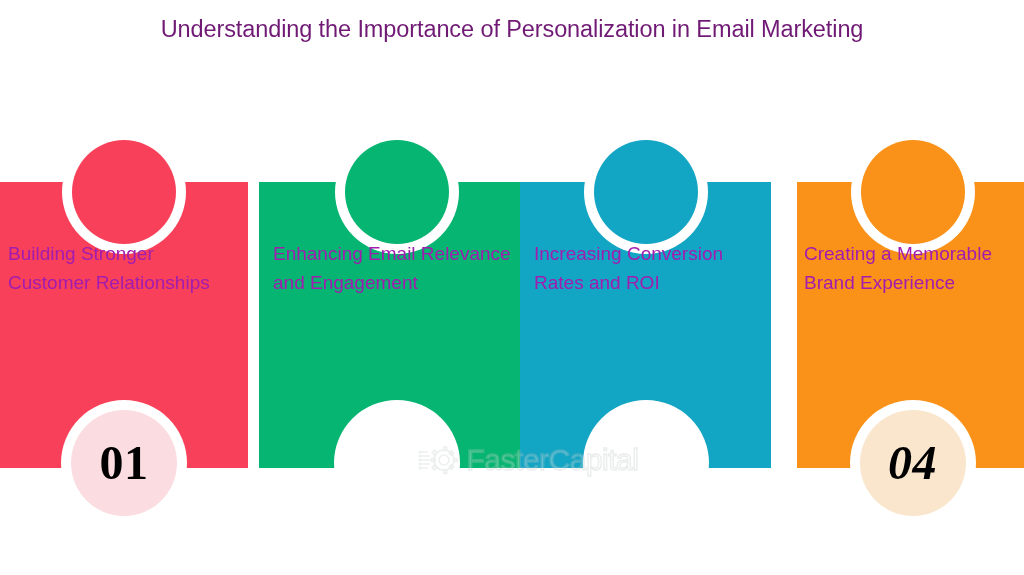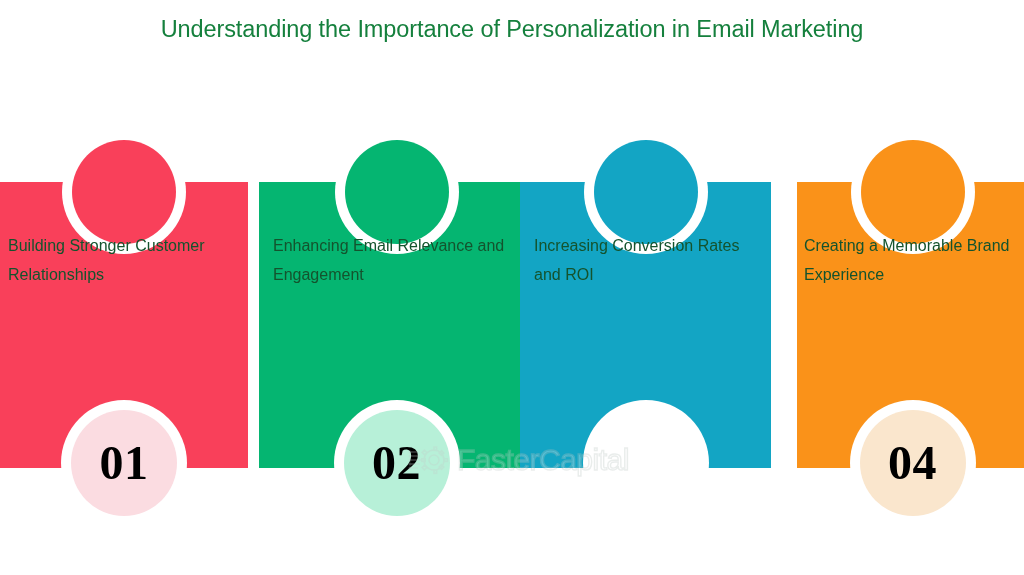--- a/index.html
+++ b/index.html
@@ -39,20 +39,21 @@
     left: 408px;
     top: 437px;
     width: 240px;
     height: 46px;
     display: flex;
     align-items: center;
     gap: 7px;
     opacity: 0.30;
     pointer-events: none;
     z-index: 6;
+    justify-content: center;
   }
   #watermark .wm-text {
     font-size: 30px;
     font-weight: 400;
     color: #ffffff;
     -webkit-text-stroke: 1.4px #b9c4c0;
     letter-spacing: -0.5px;
     line-height: 1;
   }
   #watermark svg { flex: 0 0 auto; }
@@ -125,83 +126,80 @@
     color: #000000;
     line-height: 1;
     letter-spacing: 0.5px;
   }
 
   
   .panel-text {
     position: absolute;
     left: 14px;
     right: 10px;
-    top: 49px;
+    top: 57px;
     z-index: 3;
-    font-size: 16px;
+    font-size: 19px;
     line-height: 29px;
-    color: #14532d;
+    color: #a21caf;
     font-weight: 400;
     text-align: left;
     white-space: pre-line;
   }
 
   
   #col-1 { left: 0px;   width: 248px; }
   #col-2 { left: 259px; width: 275px; text-decoration: underline; }
   #col-3 { left: 520px; width: 251px; padding-left: 13px; }
   #col-4 { left: 781px; width: 231px; margin-left: 16px; }
 
   #col-1 .panel-text { left: 8px; }
   #col-4 .panel-text { left: 7px; right: 4px; }
 </style>
 </head>
 <body>
 
 <div id="infographic" style="background: rgb(255, 255, 255);">
 
-  <h1 id="page-title" style="color: #15803d;">Understanding the Importance of Personalization in Email Marketing</h1>
+  <h1 id="page-title" style="color: #701a75;">Understanding the Importance of Personalization in Email Marketing</h1>
 
   <div class="column" id="col-1">
     <div class="panel" style="background: rgb(249, 64, 90);"></div>
     <div class="top-ring" style="background: rgb(255, 255, 255);"></div>
     <div class="top-dot" style="background: rgb(249, 64, 90);"></div>
     <div class="panel-text">Building Stronger Customer Relationships</div>
     <div class="badge-ring" style="background: rgb(255, 255, 255);"></div>
     <div class="badge-disc" style="background: rgb(251, 220, 225);">
       <span class="badge-num">01</span>
     </div>
   </div>
 
   <div class="column" id="col-2">
     <div class="panel" style="background: rgb(5, 181, 113);"></div>
     <div class="top-ring" style="background: rgb(255, 255, 255);"></div>
     <div class="top-dot" style="background: rgb(5, 181, 113);"></div>
     <div class="panel-text">Enhancing Email Relevance and Engagement</div>
     <div class="badge-ring" style="background: rgb(255, 255, 255);"></div>
-    <div class="badge-disc" style="background: rgb(183, 240, 216);">
-      <span class="badge-num">02</span>
-    </div>
   </div>
 
   <div class="column" id="col-3">
     <div class="panel" style="background: rgb(19, 165, 196);"></div>
     <div class="top-ring" style="background: rgb(255, 255, 255);"></div>
     <div class="top-dot" style="background: rgb(19, 165, 196);"></div>
     <div class="panel-text">Increasing Conversion Rates and ROI</div>
     <div class="badge-ring" style="background: rgb(255, 255, 255);"></div>
   </div>
 
   <div class="column" id="col-4">
     <div class="panel" style="background: rgb(250, 146, 25);"></div>
     <div class="top-ring" style="background: rgb(255, 255, 255);"></div>
     <div class="top-dot" style="background: rgb(250, 146, 25);"></div>
     <div class="panel-text">Creating a Memorable Brand Experience</div>
     <div class="badge-ring" style="background: rgb(255, 255, 255);"></div>
-    <div class="badge-disc" style="background: rgb(250, 230, 205);">
+    <div class="badge-disc" style="background: rgb(250, 230, 205); font-style: italic;">
       <span class="badge-num">04</span>
     </div>
   </div>
 
   <div id="watermark">
     <svg width="42" height="40" viewBox="0 0 42 40">
       <g fill="none" stroke="#c3cdc9" stroke-width="1.6">
         <circle cx="26" cy="20" r="10"></circle>
         <circle cx="26" cy="20" r="5"></circle>
         <path d="M26 7 l2.6 0 0 3.4 -2.6 0 z"></path>

